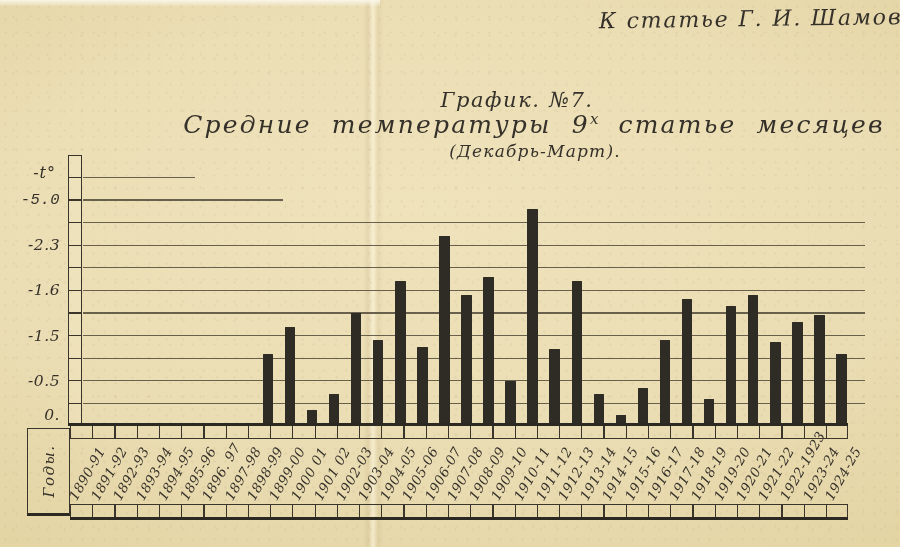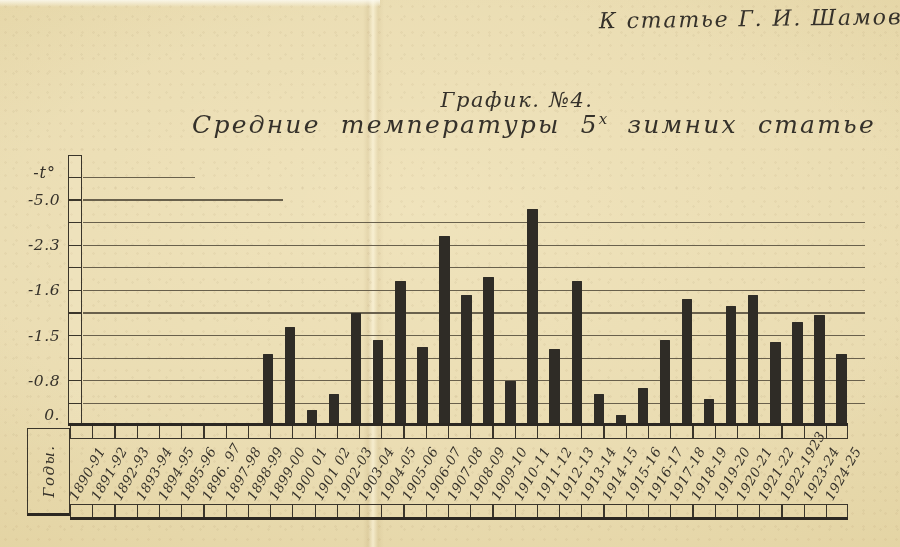--- a/index.html
+++ b/index.html
@@ -56,31 +56,32 @@
         transform:rotate(-60deg);transform-origin:0 100%;}
 </style>
 </head>
 <body>
 
 <div class="page">
   <div class="edge-top"></div>
 
   <div class="txt attribution">К статье Г. И. Шамова.</div>
 
-  <div class="txt title1">График. №4.</div>
-  <div class="txt title2"><span>Средние температуры 5</span><sup>х</sup><span> зимних статье</span></div>
+  <div class="txt title1">График. №7.</div>
+  <div class="txt title2"><span>Средние температуры 9</span><sup>х</sup><span> статье месяцев</span></div>
+  <div class="txt title3">(Декабрь-Март).</div>
 
   <div id="chart">
     <div class="txt ytitle">-t°</div>
     <div id="ylabels">
-        <div class="ylab" style="top: 191px;">-5.0</div>
+        <div class="ylab" style="top: 191px; font-family: Liberation Mono, monospace;">-5.0</div>
         <div class="ylab" style="top: 236.2px;">-2.3</div>
         <div class="ylab" style="top: 281.4px;">-1.6</div>
         <div class="ylab" style="top: 326.6px;">-1.5</div>
-        <div class="ylab" style="top: 371.8px;">-0.8</div>
+        <div class="ylab" style="top: 371.8px;">-0.5</div>
         <div class="ylab" style="top: 406px;">0.</div>
       </div>
     <div class="ycol"></div>
     <div id="grid">
         <div class="gridline" style="left: 83px; top: 402.85px; width: 782px;"></div>
         <div class="gridline coltick" style="left: 68px; top: 402.85px; width: 13px;"></div>
         <div class="gridline" style="left: 83px; top: 380.25px; width: 782px;"></div>
         <div class="gridline coltick" style="left: 68px; top: 380.25px; width: 13px;"></div>
         <div class="gridline" style="left: 83px; top: 357.65px; width: 782px;"></div>
         <div class="gridline coltick" style="left: 68px; top: 357.65px; width: 13px;"></div>

